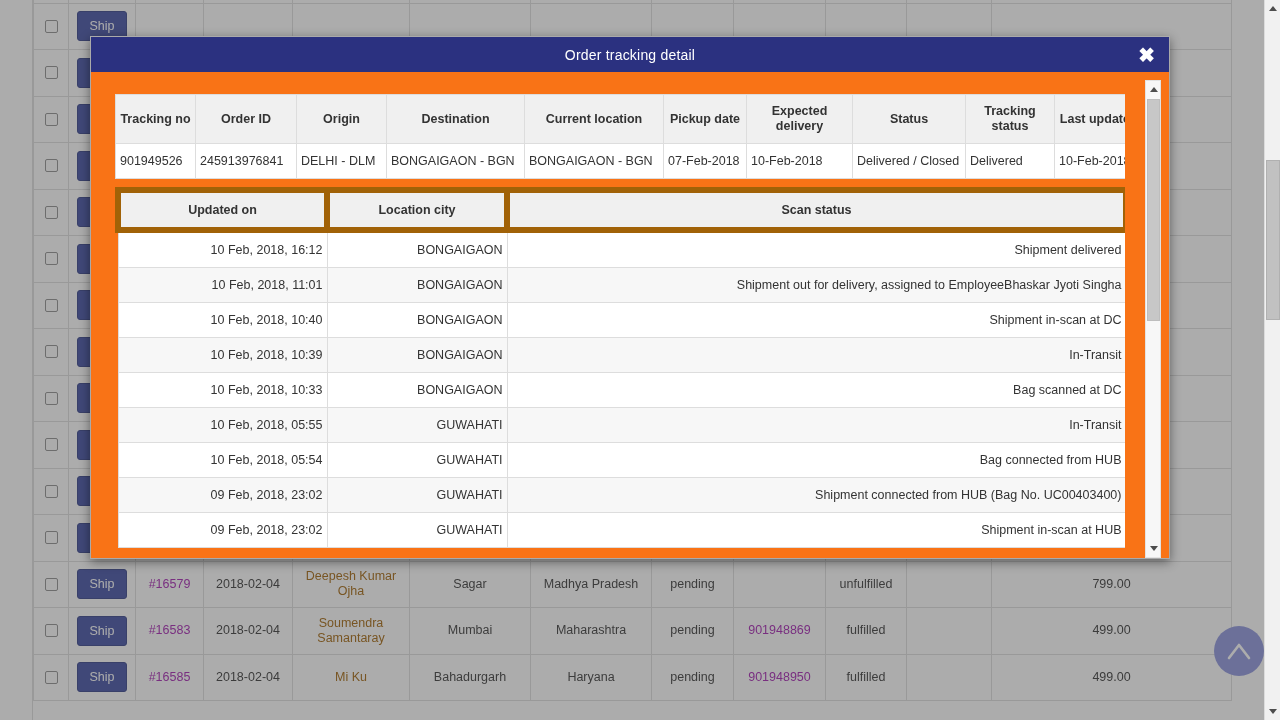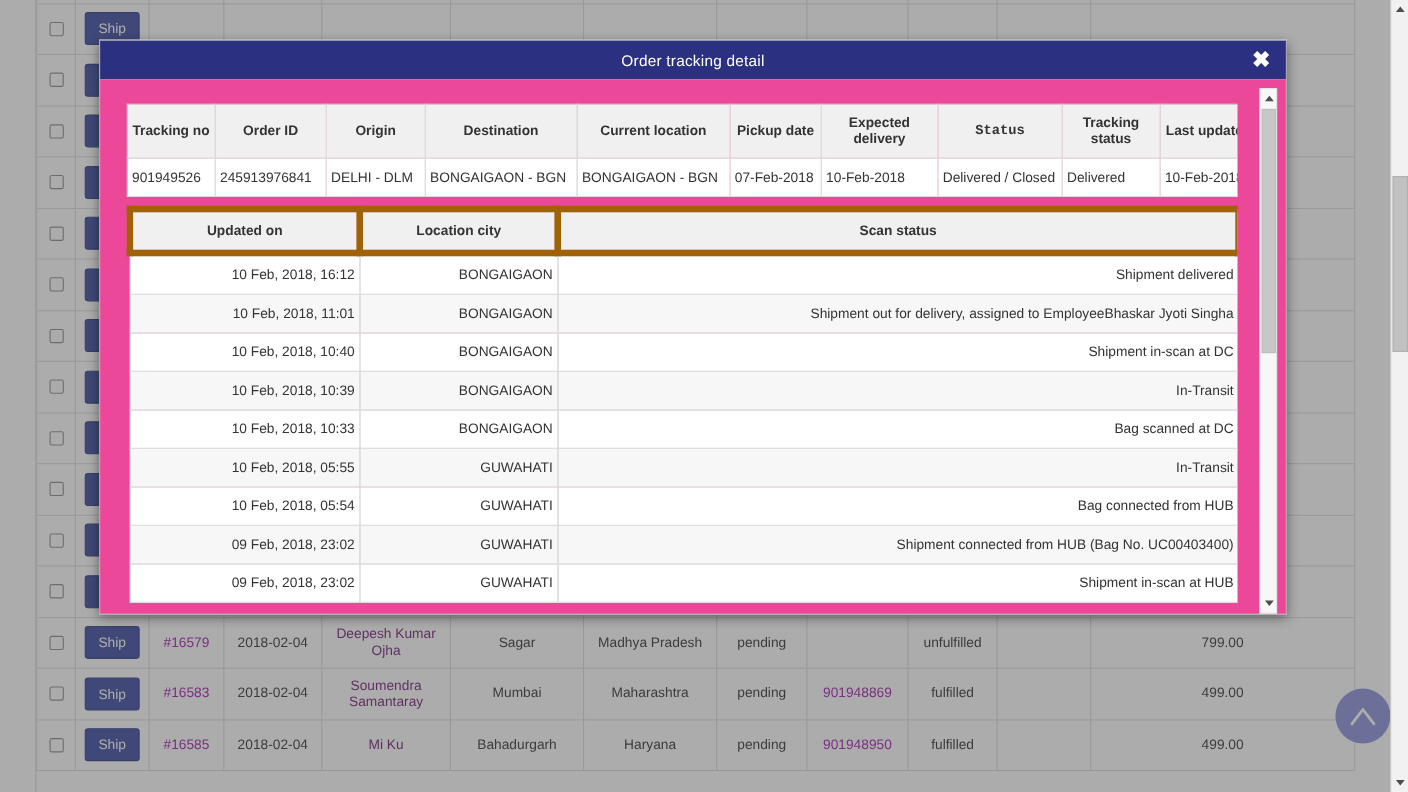--- a/index.html
+++ b/index.html
@@ -83,21 +83,21 @@
     padding: 7px 11px;
     background: #3b4aa0;
     border: 1px solid #2e3b85;
     border-radius: 3px;
     color: #ffffff;
     font-size: 12.5px;
     line-height: 14px;
     text-align: center;
   }
   .linkish { color: #a21caf; }
-  .blue-text { color: #701a75; }
+  .blue-text { color: #a16207; }
 
   
   #scroll-top-btn {
     position: absolute;
     left: 1214px;
     top: 626px;
     width: 50px; height: 50px;
     border-radius: 50%;
     background: #8b93dd;
     display: flex;
@@ -183,21 +183,21 @@
     font-size: 20px;
     line-height: 20px;
     font-weight: bold;
     color: #ffffff;
     cursor: pointer;
   }
   #modal-body {
     position: relative;
     flex: 1 1 auto;
     overflow: hidden;
-    background: #ec4899;
+    background: #f97316;
     padding: 22px 24px 0 24px;
   }
   #modal-scroll {
     width: 1010px;
     height: 100%;
     overflow: hidden;
   }
 
   
   table.detail {
@@ -223,21 +223,21 @@
     line-height: 16px;
     background: #ffffff;
   }
   .d-track { width: 80px; }
   .d-order { width: 101px; }
   .d-origin{ width: 90px; }
   .d-dest  { width: 138px; }
   .d-curr  { width: 139px; }
   .d-pick  { width: 83px; }
   .d-exp   { width: 106px; }
-  .d-stat  { width: 113px; font-family: Liberation Mono, monospace; }
+  .d-stat  { width: 113px; }
   .d-tstat { width: 89px; }
   .d-last  { width: 103px; }
 
   
   table.scan {
     width: 1008px;
     border-collapse: collapse;
     table-layout: fixed;
     font-size: 12.5px;
     color: #333333;

